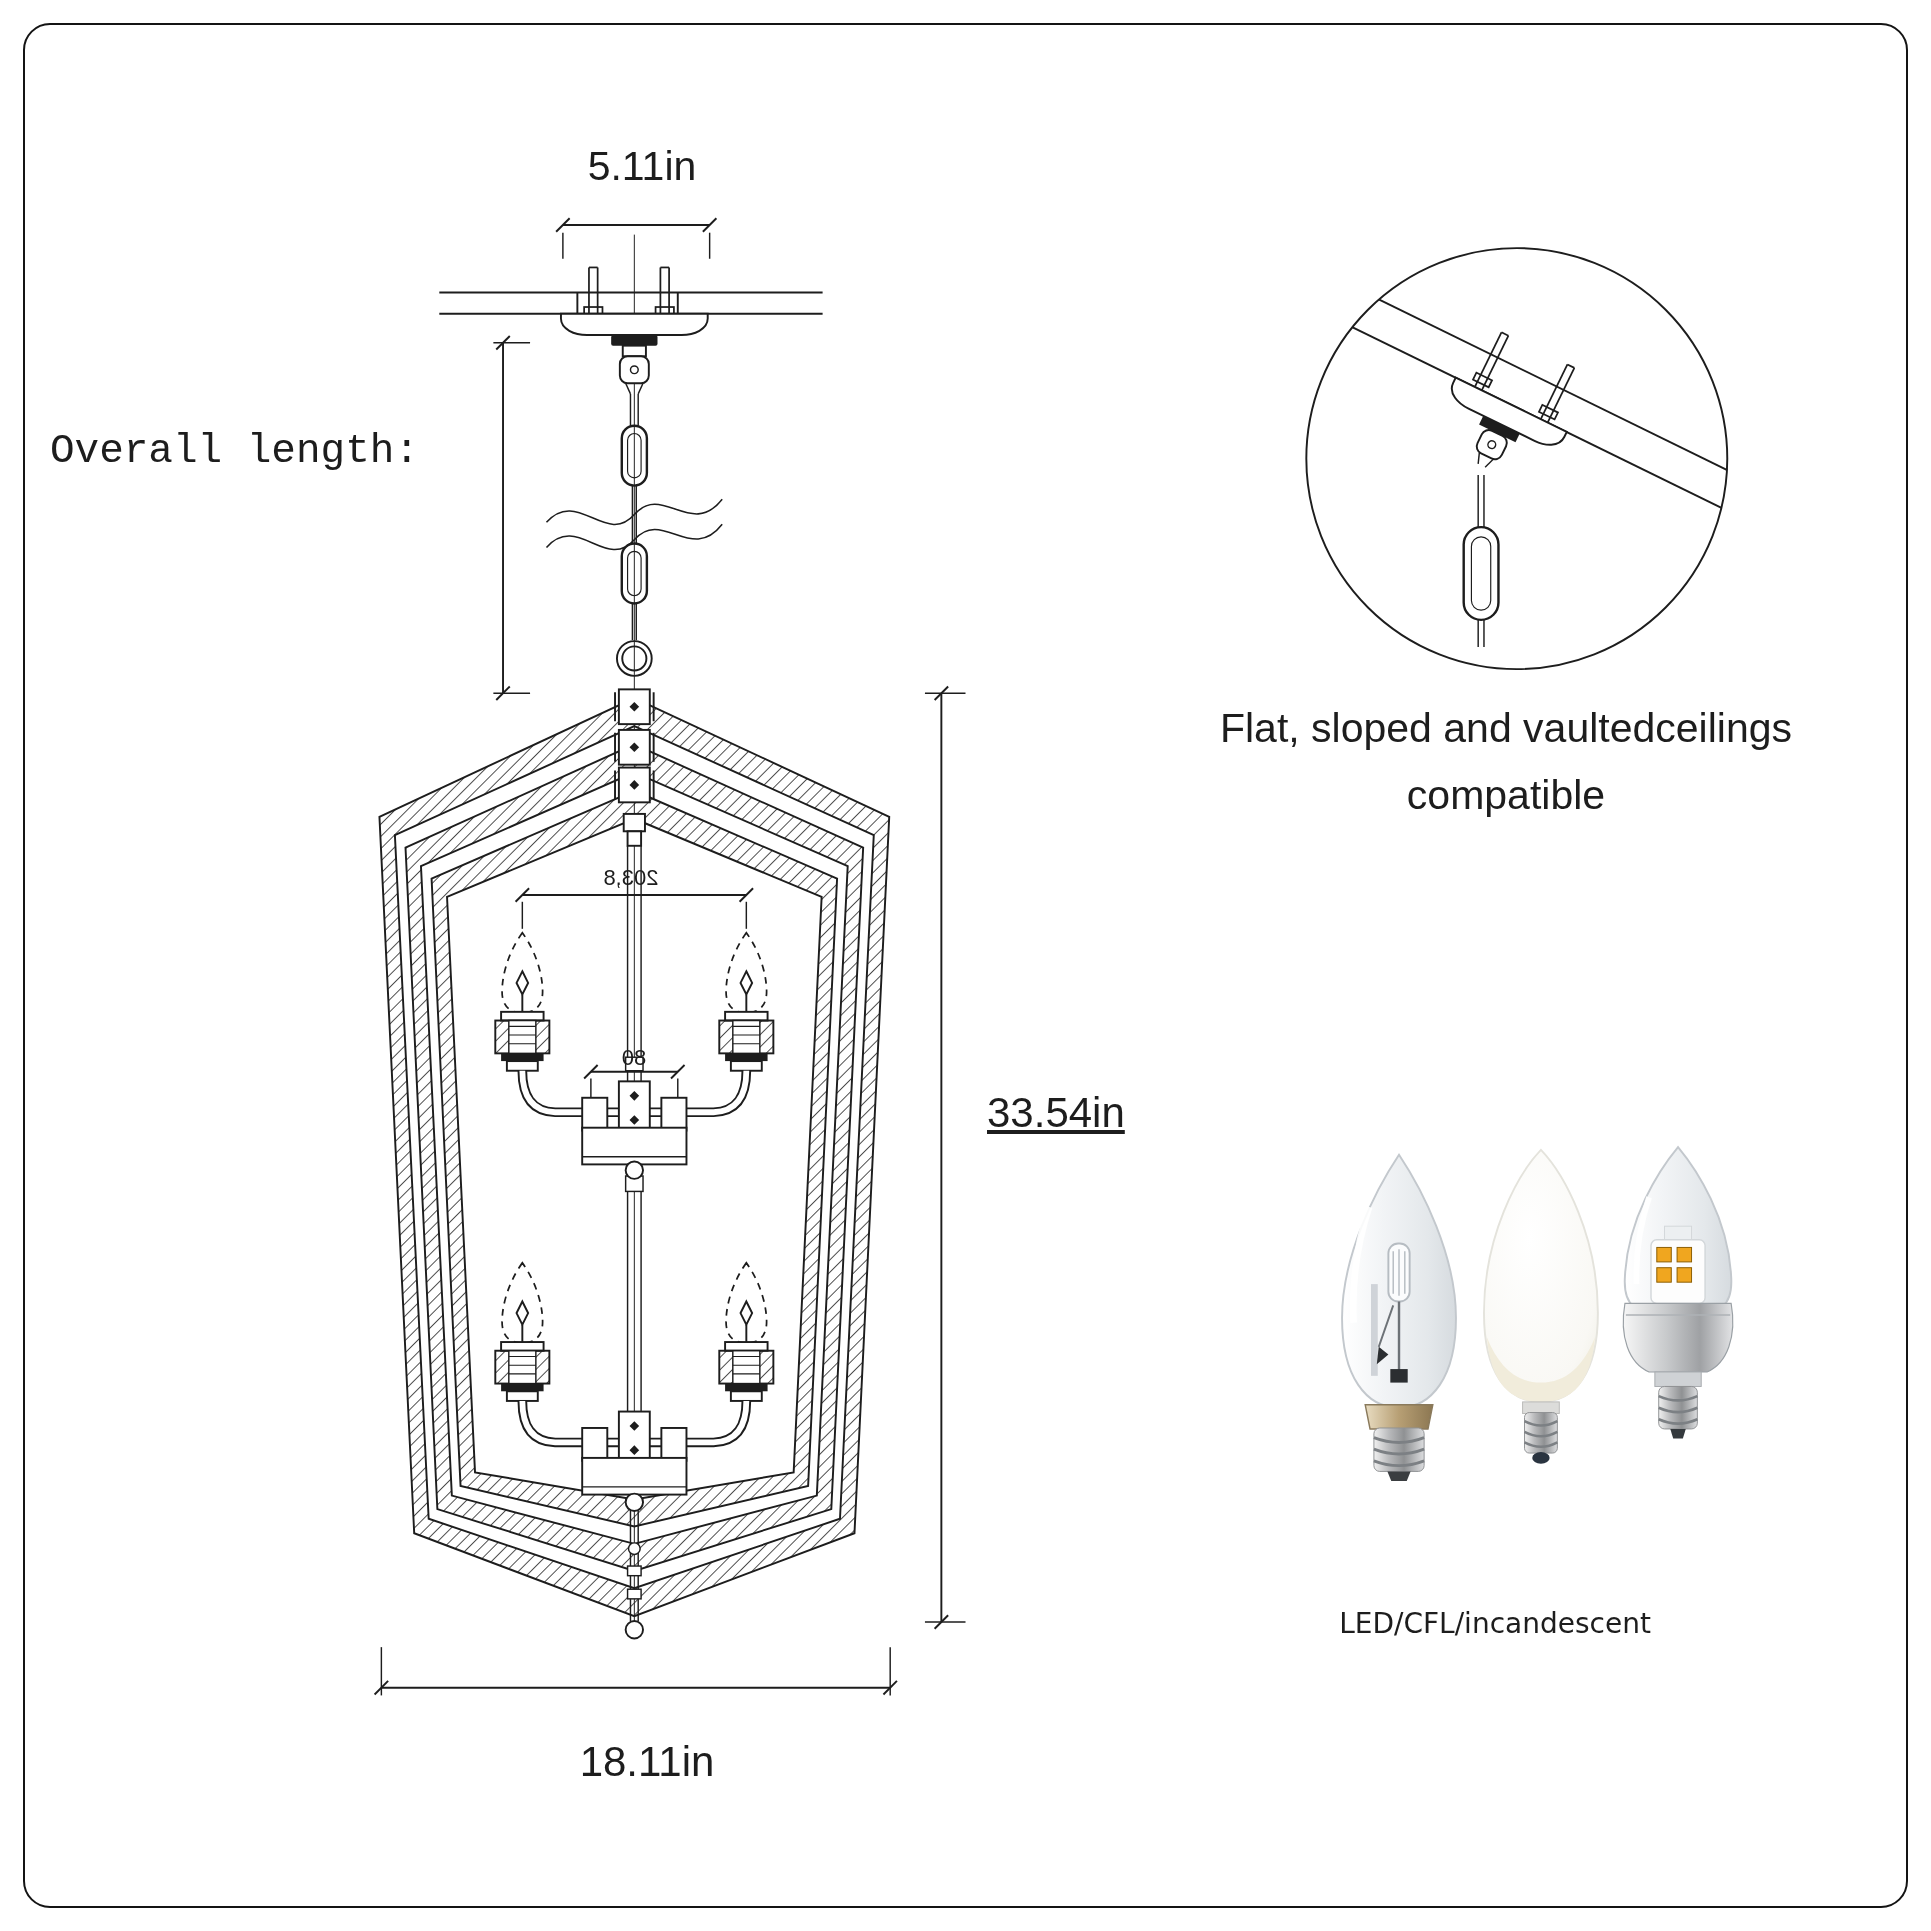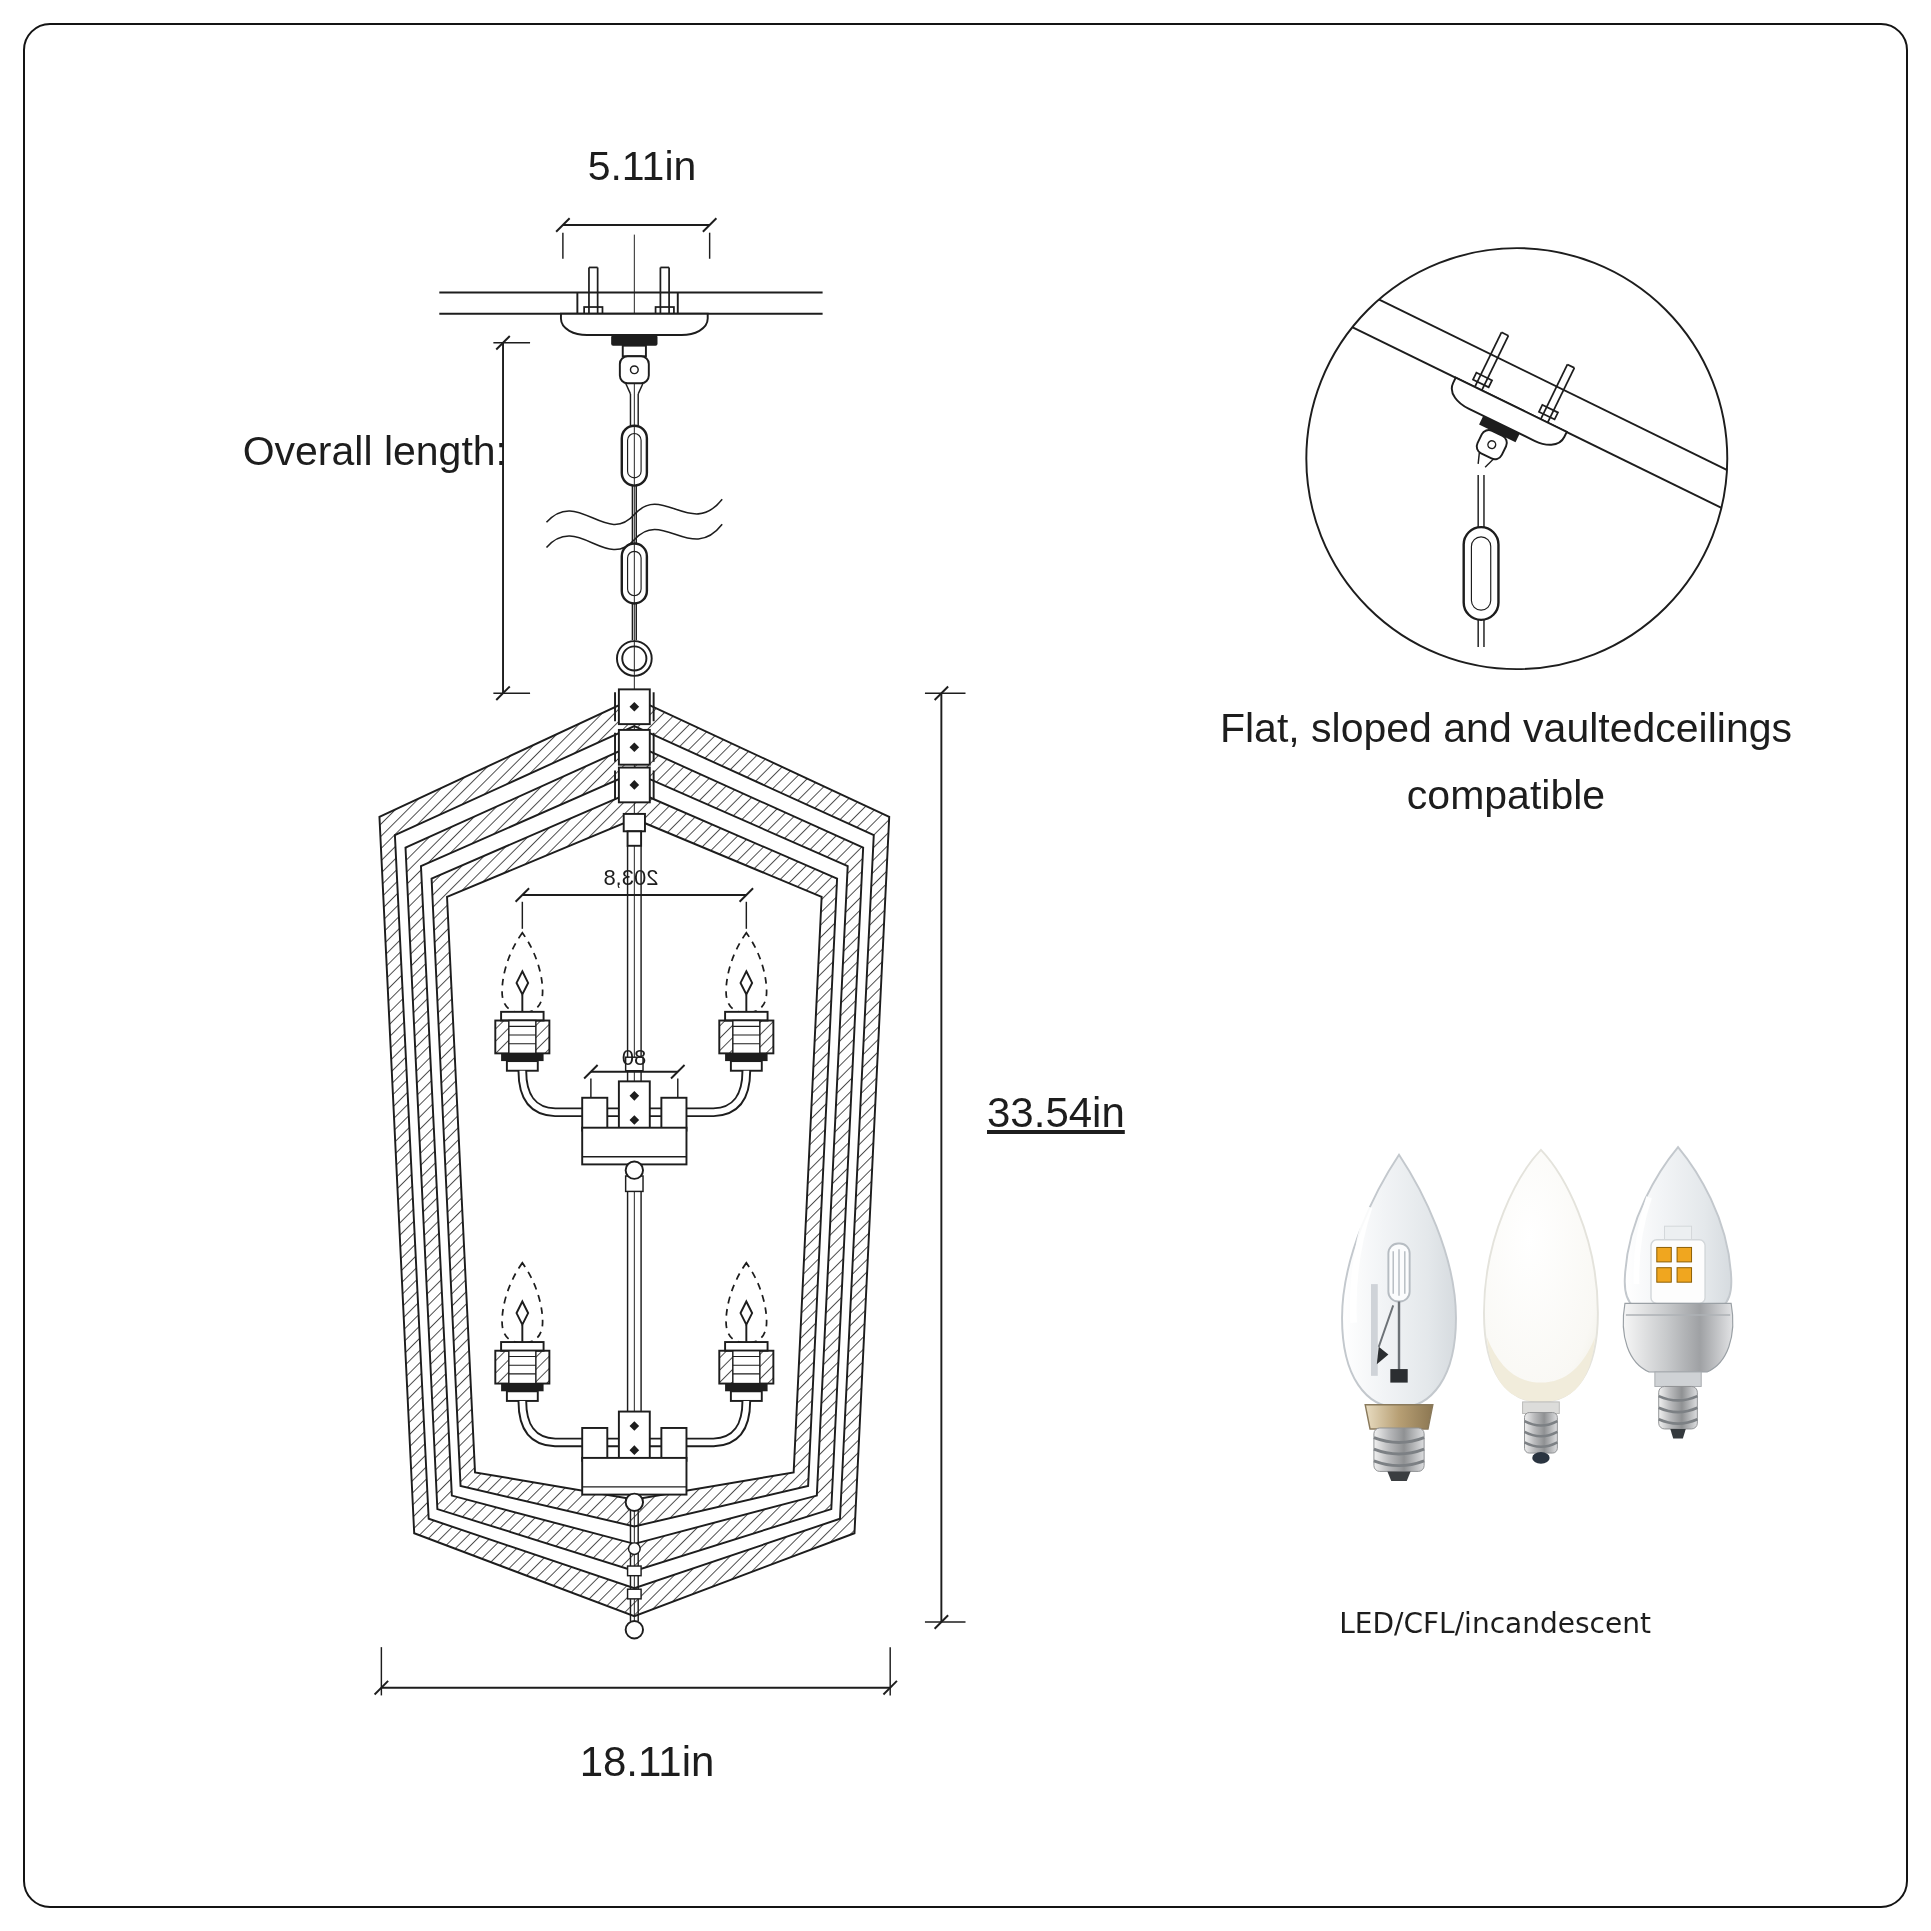--- a/index.html
+++ b/index.html
@@ -5,21 +5,21 @@
   html,body{margin:0;padding:0;background:#ffffff;}
   .page{position:relative;width:1931px;height:1931px;background:#ffffff;overflow:hidden;
         font-family:"Liberation Sans",sans-serif;color:#1d1d1d;}
   .page-border{position:absolute;inset:23px;border:2.9px solid #141414;border-radius:27px;pointer-events:none;}
   .artwork{position:absolute;left:0;top:0;width:1931px;height:1931px;}
   .lbl{position:absolute;white-space:nowrap;color:#1d1d1d;}
   .dim{font-size:41px;}
   .dim-big{font-size:42px;}
   .center-x{transform:translateX(-50%);}
   .mirrored{font-size:22px;transform:translateX(-50%) scaleX(-1);}
-  .overall-block{right:1424px;top:417px;text-align:left;line-height:68px;font-size:41px;}
+  .overall-block{right:1512px;top:417px;text-align:left;line-height:68px;font-size:41px;font-family:Liberation Mono, monospace;}
   .caption-block{left:1506px;top:695px;width:946px;transform:translateX(-50%);
                  text-align:center;line-height:67px;font-size:41px;}
   .bulb-title{left:1531px;top:1498px;transform:translateX(-50%);font-size:64px;font-weight:bold;letter-spacing:1px;}
   .bulb-subtitle{left:1495px;top:1607px;transform:translateX(-50%);font-size:28px;
                  font-family:"DejaVu Sans",sans-serif;font-weight:400;}
 </style>
 </head>
 <body>
 
 <div class="page">

